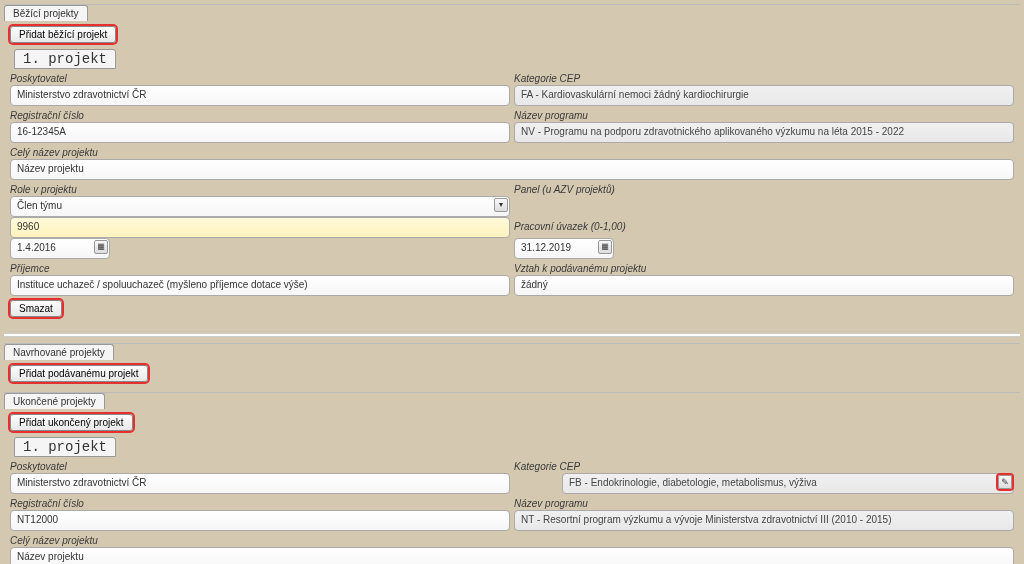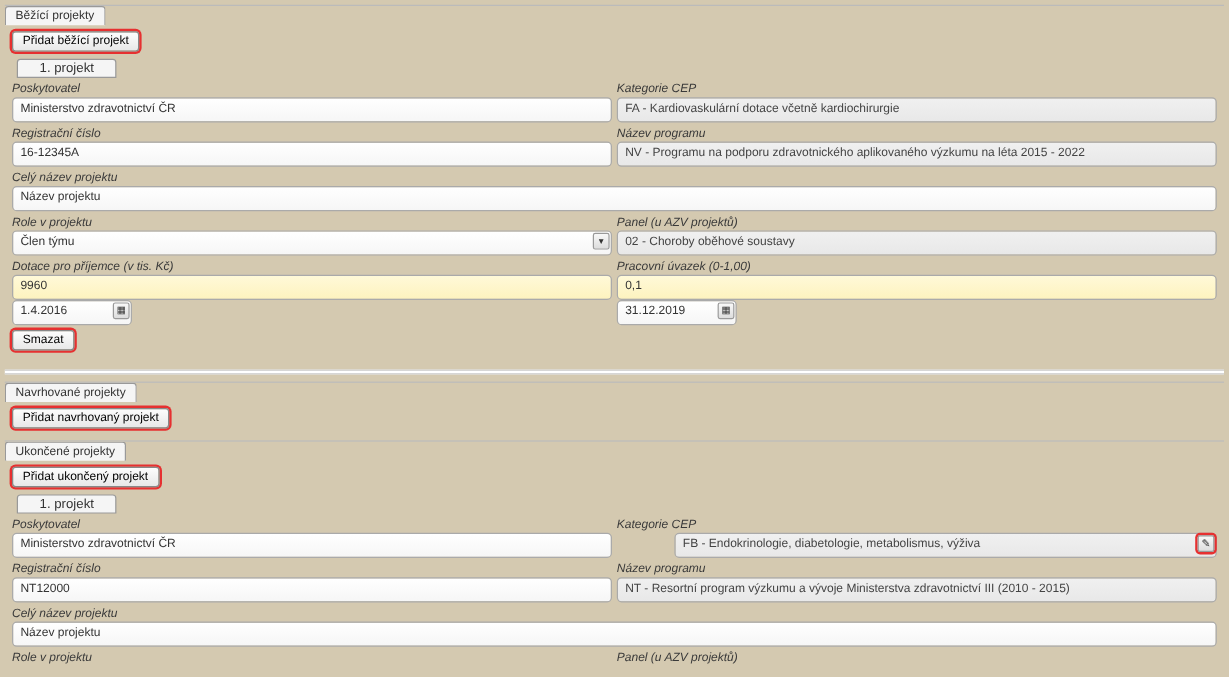--- a/index.html
+++ b/index.html
@@ -33,23 +33,24 @@
     margin: 4px 0;
   }
   .btn-highlight {
     box-shadow: 0 0 0 2px #e63030;
   }
   .small-tab {
     display: inline-block;
     background: #f5f5f5;
     border: 1px solid #999;
     border-radius: 3px 3px 0 0;
-    padding: 1px 18px;
-    font-size: 11px;
+    padding: 1px 8px;
+    font-size: 14px;
     margin: 2px 0 0 4px;
+    font-family: Liberation Mono, monospace;
   }
   .section-body {
     padding: 2px 6px 6px 6px;
   }
   .row {
     display: flex;
     gap: 4px;
   }
   .col {
     flex: 1;
@@ -153,21 +154,21 @@
   <br>
   <span class="small-tab">1. projekt</span>
 
   <div class="row">
     <div class="col">
       <span class="field-label">Poskytovatel</span>
       <div class="input">Ministerstvo zdravotnictví ČR</div>
     </div>
     <div class="col">
       <span class="field-label">Kategorie CEP</span>
-      <div class="readonly">FA - Kardiovaskulární dotace včetně kardiochirurgie</div>
+      <div class="readonly">FA - Kardiovaskulární nemoci žádný kardiochirurgie</div>
     </div>
   </div>
 
   <div class="row">
     <div class="col">
       <span class="field-label">Registrační číslo</span>
       <div class="input">16-12345A</div>
     </div>
     <div class="col">
       <span class="field-label">Název programu</span>
@@ -181,63 +182,68 @@
   <div class="row">
     <div class="col">
       <span class="field-label">Role v projektu</span>
       <div class="select-wrap">
         <div class="input">Člen týmu</div>
         <div class="select-arrow">▾</div>
       </div>
     </div>
     <div class="col">
       <span class="field-label">Panel (u AZV projektů)</span>
-      <div class="readonly">02 - Choroby oběhové soustavy</div>
-    </div>
-  </div>
-
-  <div class="row">
-    <div class="col">
-      <span class="field-label">Dotace pro příjemce (v tis. Kč)</span>
+    </div>
+  </div>
+
+  <div class="row">
+    <div class="col">
       <div class="input yellow">9960</div>
     </div>
     <div class="col">
       <span class="field-label">Pracovní úvazek (0-1,00)</span>
-      <div class="input yellow">0,1</div>
     </div>
   </div>
 
   <div class="row">
     <div class="col">
       <div class="date-wrap">
         <div class="input">1.4.2016</div>
         <div class="cal-icon">▦</div>
       </div>
     </div>
     <div class="col">
       <div class="date-wrap">
         <div class="input">31.12.2019</div>
         <div class="cal-icon">▦</div>
       </div>
     </div>
   </div>
 
   <div class="row">
+    <div class="col">
+      <span class="field-label">Příjemce</span>
+      <div class="input">Instituce uchazeč / spoluuchazeč (myšleno příjemce dotace výše)</div>
+    </div>
+    <div class="col">
+      <span class="field-label">Vztah k podávanému projektu</span>
+      <div class="input">žádný</div>
+    </div>
   </div>
 
   <button class="btn btn-highlight">Smazat</button>
 </div>
 
 <div class="divider"></div>
 
 <div class="panel-edge">
   <span class="tab">Navrhované projekty</span>
 </div>
 <div class="section-body">
-  <button class="btn btn-highlight">Přidat navrhovaný projekt</button>
+  <button class="btn btn-highlight">Přidat podávanému projekt</button>
 </div>
 
 <div class="panel-edge">
   <span class="tab">Ukončené projekty</span>
 </div>
 <div class="section-body">
   <button class="btn btn-highlight">Přidat ukončený projekt</button>
   <br>
   <span class="small-tab">1. projekt</span>
 

